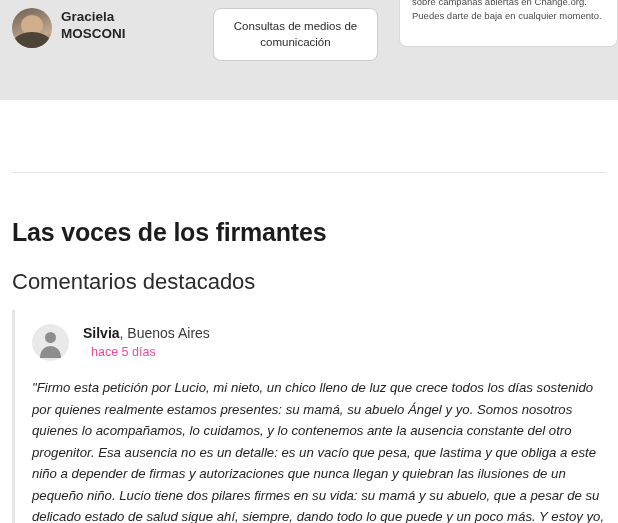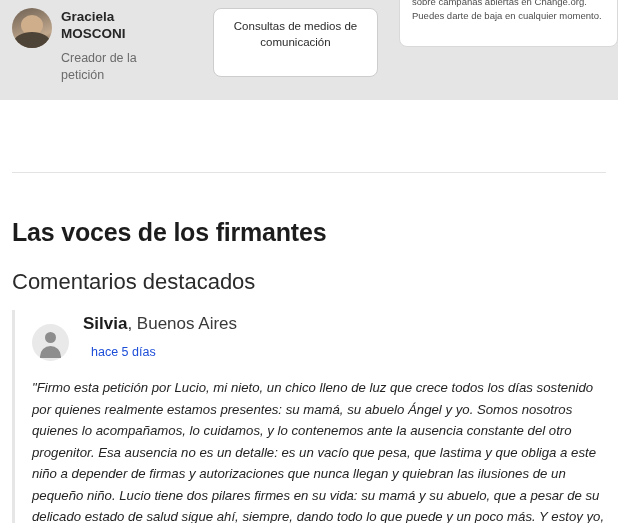--- a/index.html
+++ b/index.html
@@ -78,21 +78,21 @@
     line-height: 17px;
     color: #6b6b6b;
   }
 
   
   .media-button {
     position: absolute;
     left: 213px;
     top: 8px;
     width: 165px;
-    height: 69px;
+    height: 53px;
     border: 1px solid #cdcdcd;
     border-radius: 8px;
     background: #ffffff;
     color: #2b2b2b;
     font-size: 11.5px;
     line-height: 16px;
     text-align: center;
     padding: 9px 10px 0 10px;
     cursor: pointer;
   }
@@ -184,32 +184,32 @@
     left: 8px;
     top: 22px;
     width: 21px;
     height: 12px;
     border-radius: 11px 11px 0 0;
     background: #8d8d8d;
   }
   .comment-meta {
     position: absolute;
     left: 68px;
-    top: 5px;
-    font-size: 17px;
+    top: 14px;
+    font-size: 14px;
     line-height: 18px;
     color: #3a3a3a;
   }
   .comment-meta .name { font-weight: bold; color: #1c1c1c; }
   .comment-time {
     position: absolute;
     left: 68px;
     top: 35px;
     font-size: 12.5px;
-    color: #1d4ed8;
+    color: #ec4899;
     padding-left: 8px;
   }
   .comment-body {
     position: absolute;
     left: 17px;
     top: 67px;
     width: 577px;
     font-size: 13.2px;
     line-height: 21.5px;
     font-style: italic;
@@ -218,21 +218,20 @@
   }
 </style>
 </head>
 <body>
 
 <div class="page">
 
   <div class="author-row">
     <div class="avatar-photo"></div>
     <div class="author-name">Graciela MOSCONI</div>
-    <div class="author-role">Creador de la petición</div>
   </div>
 
   <div class="media-button">Consultas de medios de comunicación</div>
 
   <div class="email-card">
     <p class="fine">sobre campañas abiertas en Change.org. Puedes darte de baja en cualquier momento.</p>
   </div>
 
   <div class="divider"></div>
 

